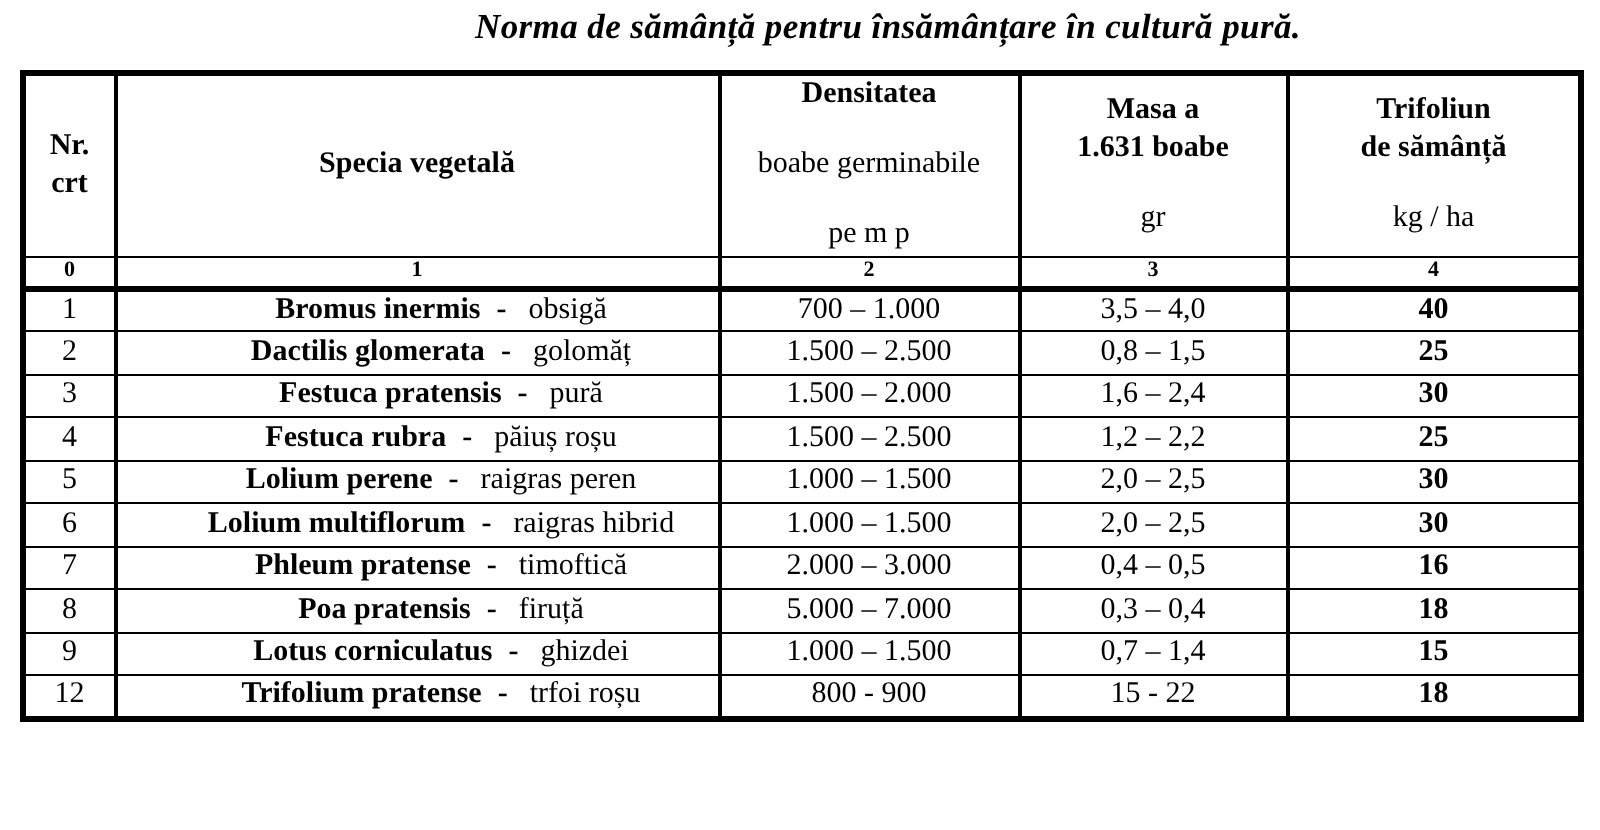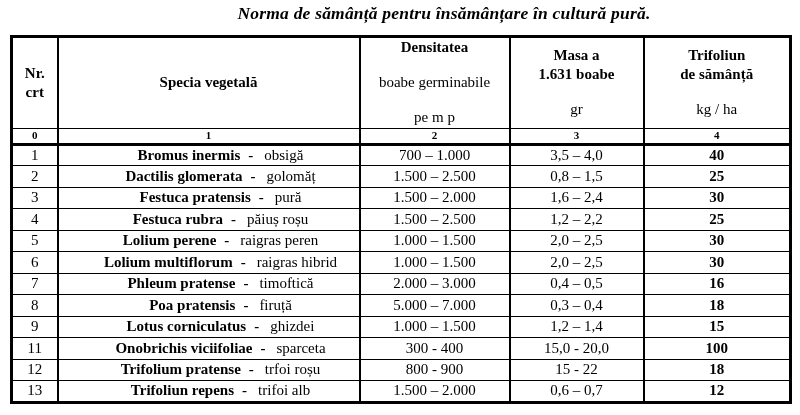--- a/index.html
+++ b/index.html
@@ -175,44 +175,30 @@
     <td class="species-cell"><span class="latin">Poa pratensis</span><span class="sep">-</span><span>firuță</span></td>
     <td>5.000 – 7.000</td>
     <td>0,3 – 0,4</td>
     <td class="qty-cell">18</td>
   </tr>
 
   <tr class="data-row">
     <td>9</td>
     <td class="species-cell"><span class="latin">Lotus corniculatus</span><span class="sep">-</span><span>ghizdei</span></td>
     <td>1.000 – 1.500</td>
-    <td>1,2 – 1,4</td>
+    <td>0,7 – 1,4</td>
     <td class="qty-cell">15</td>
   </tr>
 
 
-  <tr class="data-row">
-    <td>11</td>
-    <td class="species-cell"><span class="latin">Onobrichis viciifoliae</span><span class="sep">-</span><span>sparceta</span></td>
-    <td>300 - 400</td>
-    <td>15,0 - 20,0</td>
-    <td class="qty-cell">100</td>
-  </tr>
 
   <tr class="data-row">
     <td>12</td>
     <td class="species-cell"><span class="latin">Trifolium pratense</span><span class="sep">-</span><span>trfoi roșu</span></td>
     <td>800 - 900</td>
     <td>15 - 22</td>
     <td class="qty-cell">18</td>
   </tr>
 
-  <tr class="data-row">
-    <td>13</td>
-    <td class="species-cell"><span class="latin">Trifoliun repens</span><span class="sep">-</span><span>trifoi alb</span></td>
-    <td>1.500 – 2.000</td>
-    <td>0,6 – 0,7</td>
-    <td class="qty-cell">12</td>
-  </tr>
 </tbody>
   </table>
 
 </div>
 
 </body></html>

